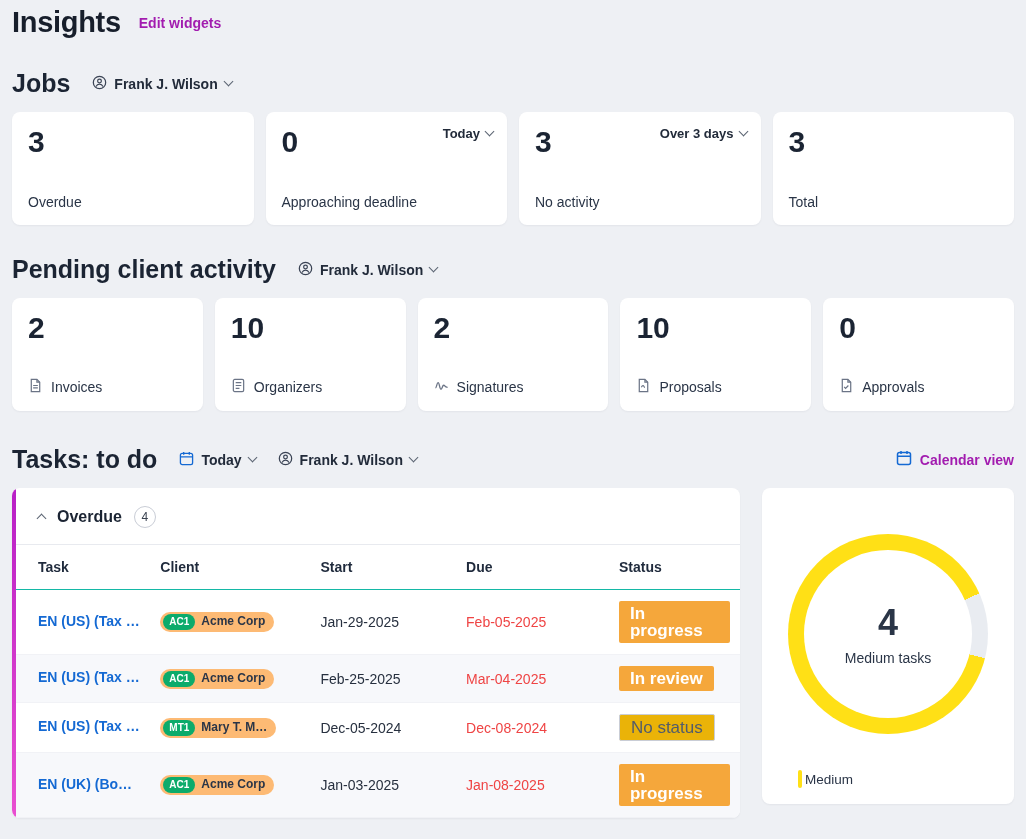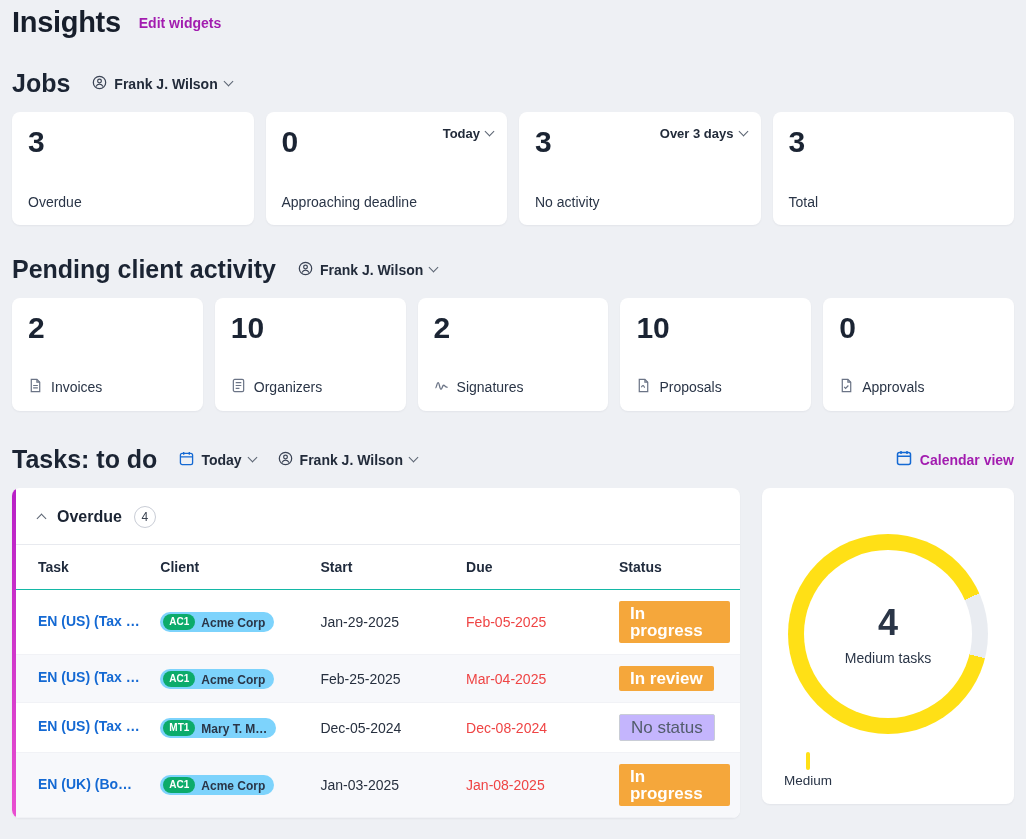--- a/index.html
+++ b/index.html
@@ -68,46 +68,46 @@
 
   table { width:100%; border-collapse:collapse; table-layout:fixed; }
   th { text-align:left; font-size:14px; font-weight:800; color:#1f2a3c; padding:14px 10px; border-bottom:1px solid #14b8a6; }
   td { font-size:14px; color:#27303f; padding:11px 10px; border-bottom:1px solid #f1f2f6; }
   th:first-child, td:first-child { padding-left:26px; }
   tbody tr:nth-child(even) { background:#f7f8fb; }
   tbody tr { cursor:pointer; }
 
   .task-link { color:#1469d3; font-weight:700; text-decoration:none; display:inline-block; max-width:100%;
     white-space:nowrap; overflow:hidden; text-overflow:ellipsis; cursor:pointer; }
-  .client-pill { display:inline-flex; align-items:flex-end; gap:6px; background:#7dd3fc; border-radius:12px; padding:2px 9px 2px 3px; max-width:100%; cursor:pointer; }
+  .client-pill { display:inline-flex; align-items:flex-start; gap:6px; background:#fdba74; border-radius:12px; padding:2px 9px 2px 3px; max-width:100%; cursor:pointer; }
   .client-badge { background:#0cab6b; color:#fff; font-size:10px; font-weight:800; border-radius:9px; padding:3px 6px; line-height:1; }
   .client-name { font-size:12px; font-weight:700; color:#2a3547; white-space:nowrap; overflow:hidden; text-overflow:ellipsis; }
   .due { color:#ef4444; font-weight:400; }
   .status-badge { display:inline-block; font-size:17px; font-weight:700; border-radius:2px; padding:4px 11px; line-height:1; }
   .status-badge.orange { background:#f5a73b; color:#fff; }
-  .status-badge.outline { background:#c4b5fd; color:#525c6b; border:1px solid #c9cdd6; font-weight:400; }
+  .status-badge.outline { background:#eab308; color:#525c6b; border:1px solid #c9cdd6; font-weight:400; }
 
   
   .chart-card {
     width:252px; height:316px; background:#fff; border-radius:8px; flex:0 0 auto;
     padding:20px 18px 16px; display:flex; flex-direction:column; align-items:center;
     justify-content:space-between; box-shadow:0 1px 2px rgba(16,24,40,.05);
   }
   .donut {
     width:200px; height:200px; border-radius:50%; margin-top:26px;
     background:conic-gradient(from 0deg, #ffe016 0deg 66deg, #e9ecf1 66deg 104deg, #ffe016 104deg 360deg);
     display:flex; align-items:center; justify-content:center;
   }
   .donut-hole {
     width:168px; height:168px; border-radius:50%; background:#fff;
     display:flex; flex-direction:column; align-items:center; justify-content:center; gap:6px;
   }
   .donut-value { font-size:36px; font-weight:800; color:#2a3547; }
   .donut-label { font-size:14px; color:#2a3547; }
-  .legend { align-self:flex-start; display:flex; align-items:center; gap:3px; margin-left:4px;flex-direction:column; }
+  .legend { align-self:flex-start; display:flex; align-items:center; gap:3px; margin-left:18px; }
   .legend-swatch { width:4px; height:18px; border-radius:2px; background:#ffe016; }
   .legend-label { font-size:13.5px; color:#2a3547; }
 </style>
 </head>
 <body>
 
 <div class="page-header">
   <div class="page-title">Insights</div>
   <a class="link-blue">Edit widgets</a>
 </div>

